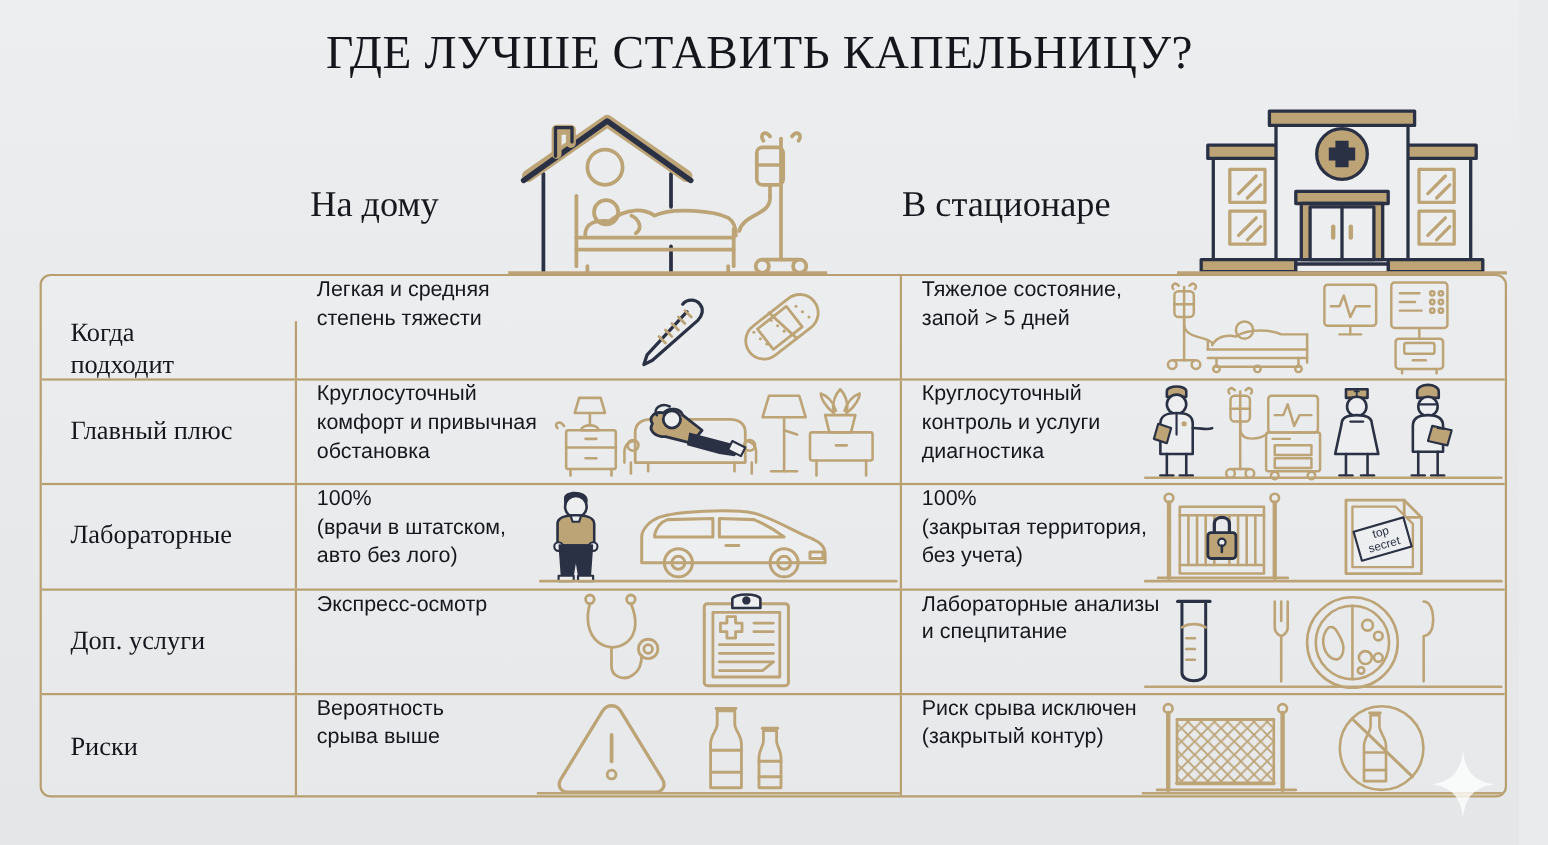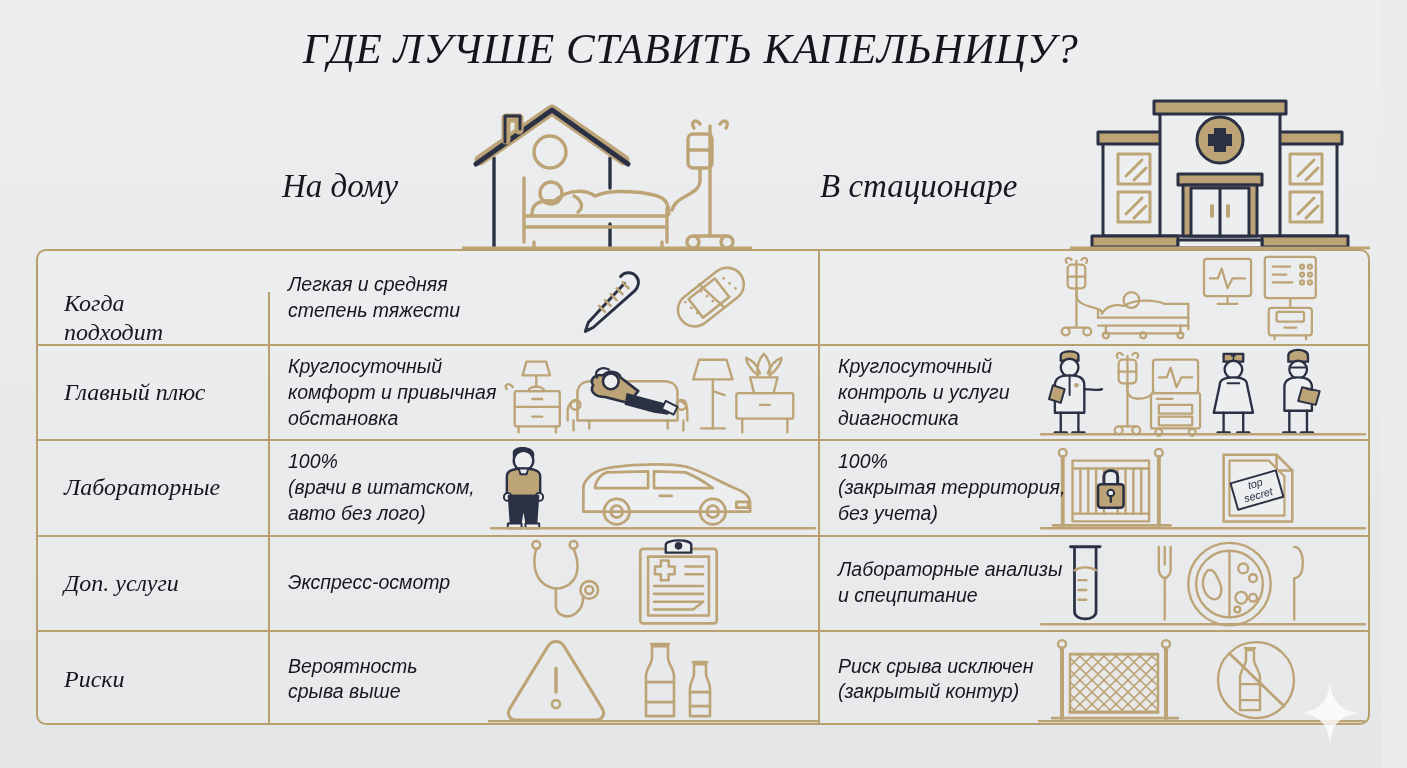--- a/index.html
+++ b/index.html
@@ -6,21 +6,20 @@
   html, body {
     width: 1407px; height: 768px;
     overflow: hidden;
     background: #e9ebec;
     font-family: "Liberation Sans", sans-serif;
   }
   #page {
     position: relative;
     width: 1381px; height: 768px;
     background: linear-gradient(180deg,#eceeef 0%, #e7e9ea 55%, #e4e6e8 100%);
-    font-style: italic;
   }
 
   
   #title {
     position: absolute; top: 24px; left: 0; width: 100%;
     text-align: center;
     font-family: "Liberation Serif", serif;
     font-size: 43px;
     letter-spacing: 0.5px;
     color: #14161c;
@@ -68,21 +67,21 @@
     display: flex; align-items: center;
     padding-left: 26px;
     font-family: "Liberation Serif", serif;
     font-size: 24px;
     color: #15171d;
     line-height: 1.22;
   }
   .cell-home, .cell-hosp {
     flex: 1 1 0;
     position: relative;
-    display: flex; align-items: center;
+    display: flex; align-items: flex-start;
     padding-left: 18px;
   }
   .cell-home { border-right: 2px solid #b89f6f; }
   .cell-text {
     font-family: "Liberation Sans", sans-serif;
     font-size: 19.5px;
     line-height: 1.32;
     color: #15171d;
     position: relative;
     z-index: 3;
@@ -242,20 +241,22 @@
                   <circle cx="237" cy="28" r="1.4"></circle>
                 <circle cx="220" cy="46" r="1.4"></circle>
                   <circle cx="226" cy="51" r="1.4"></circle>
                   <circle cx="214" cy="41" r="1.4"></circle>
               </g>
             </g>
           </svg>
         </div>
       </div>
       <div class="cell-hosp">
+        <div class="cell-text" style="white-space: pre-line;">Тяжелое состояние,
+запой &gt; 5 дней</div>
         <div class="cell-art">
           <svg viewBox="0 0 330 95" fill="none" stroke-width="2.3" stroke-linecap="round" stroke-linejoin="round">
             <g class="g">
               <path d="M36 10 L36 78"></path>
               <path d="M26 12 C23 8 28 5 31 9"></path>
                 <path d="M46 12 C49 8 44 5 41 9"></path>
               <rect x="27" y="14" width="18" height="24" rx="4"></rect>
               <path d="M27 26 L45 26"></path>
               <path d="M36 38 L36 46"></path>
               <path d="M36 46 C38 58 58 56 62 62"></path>

